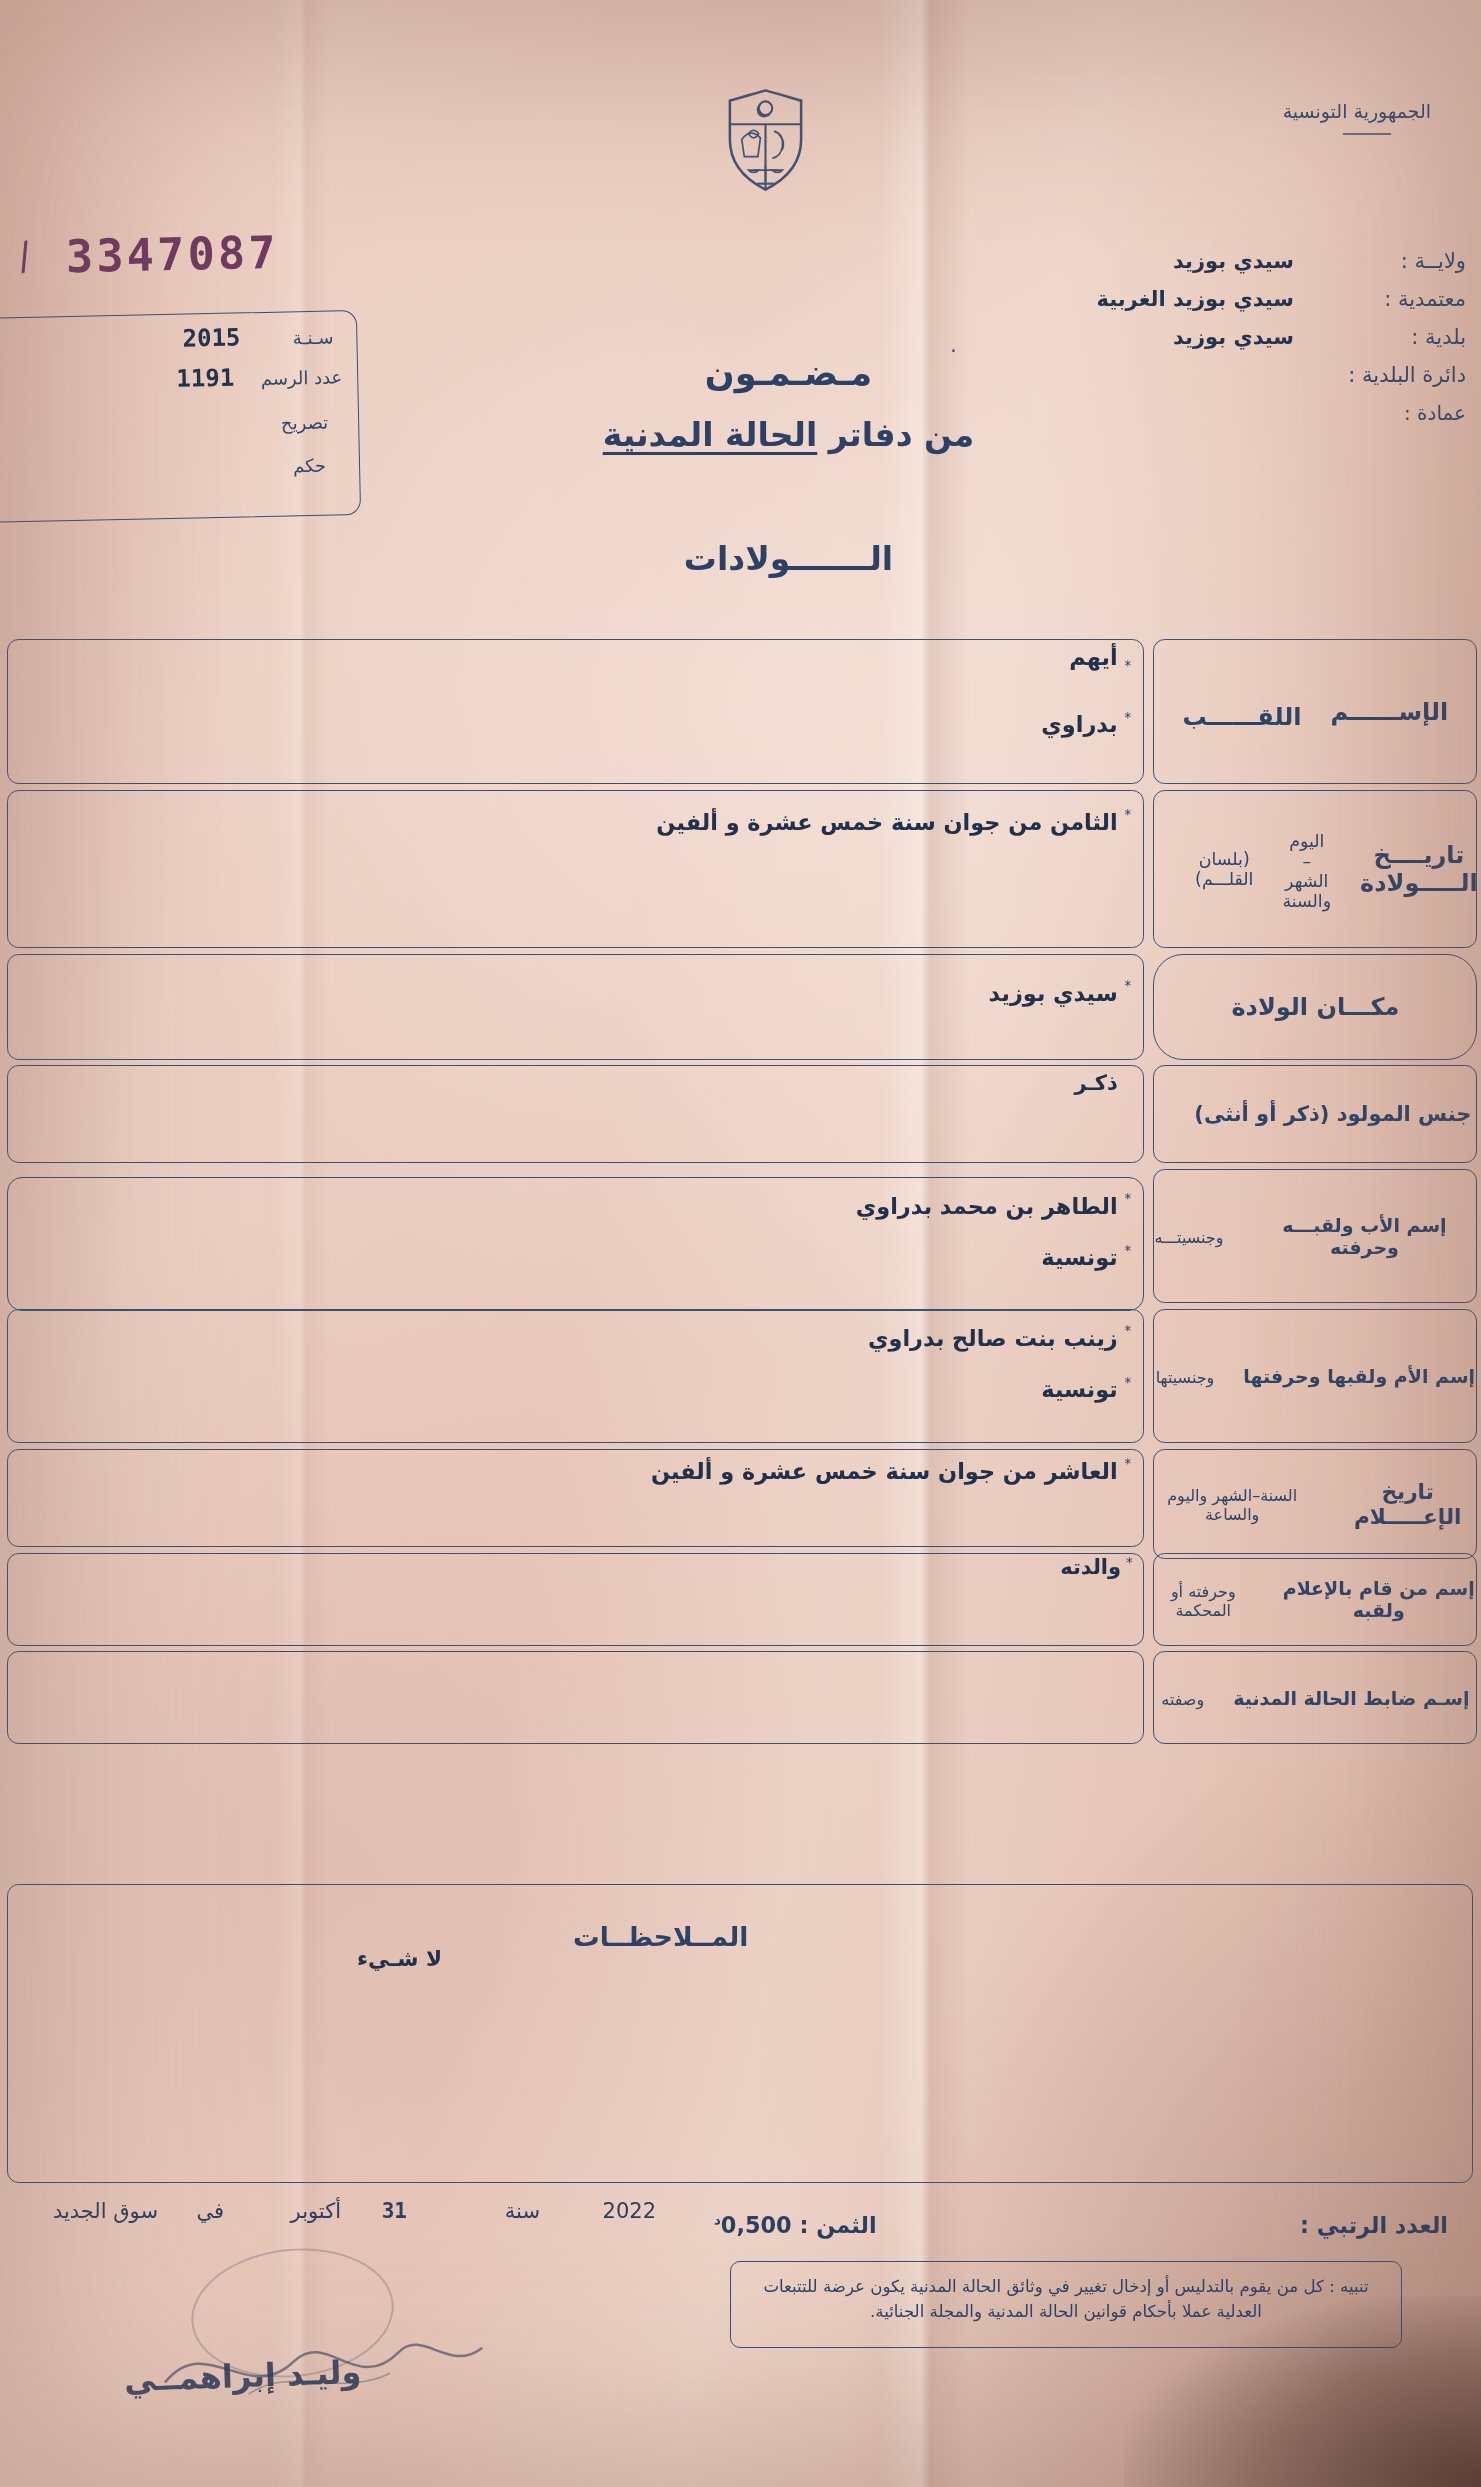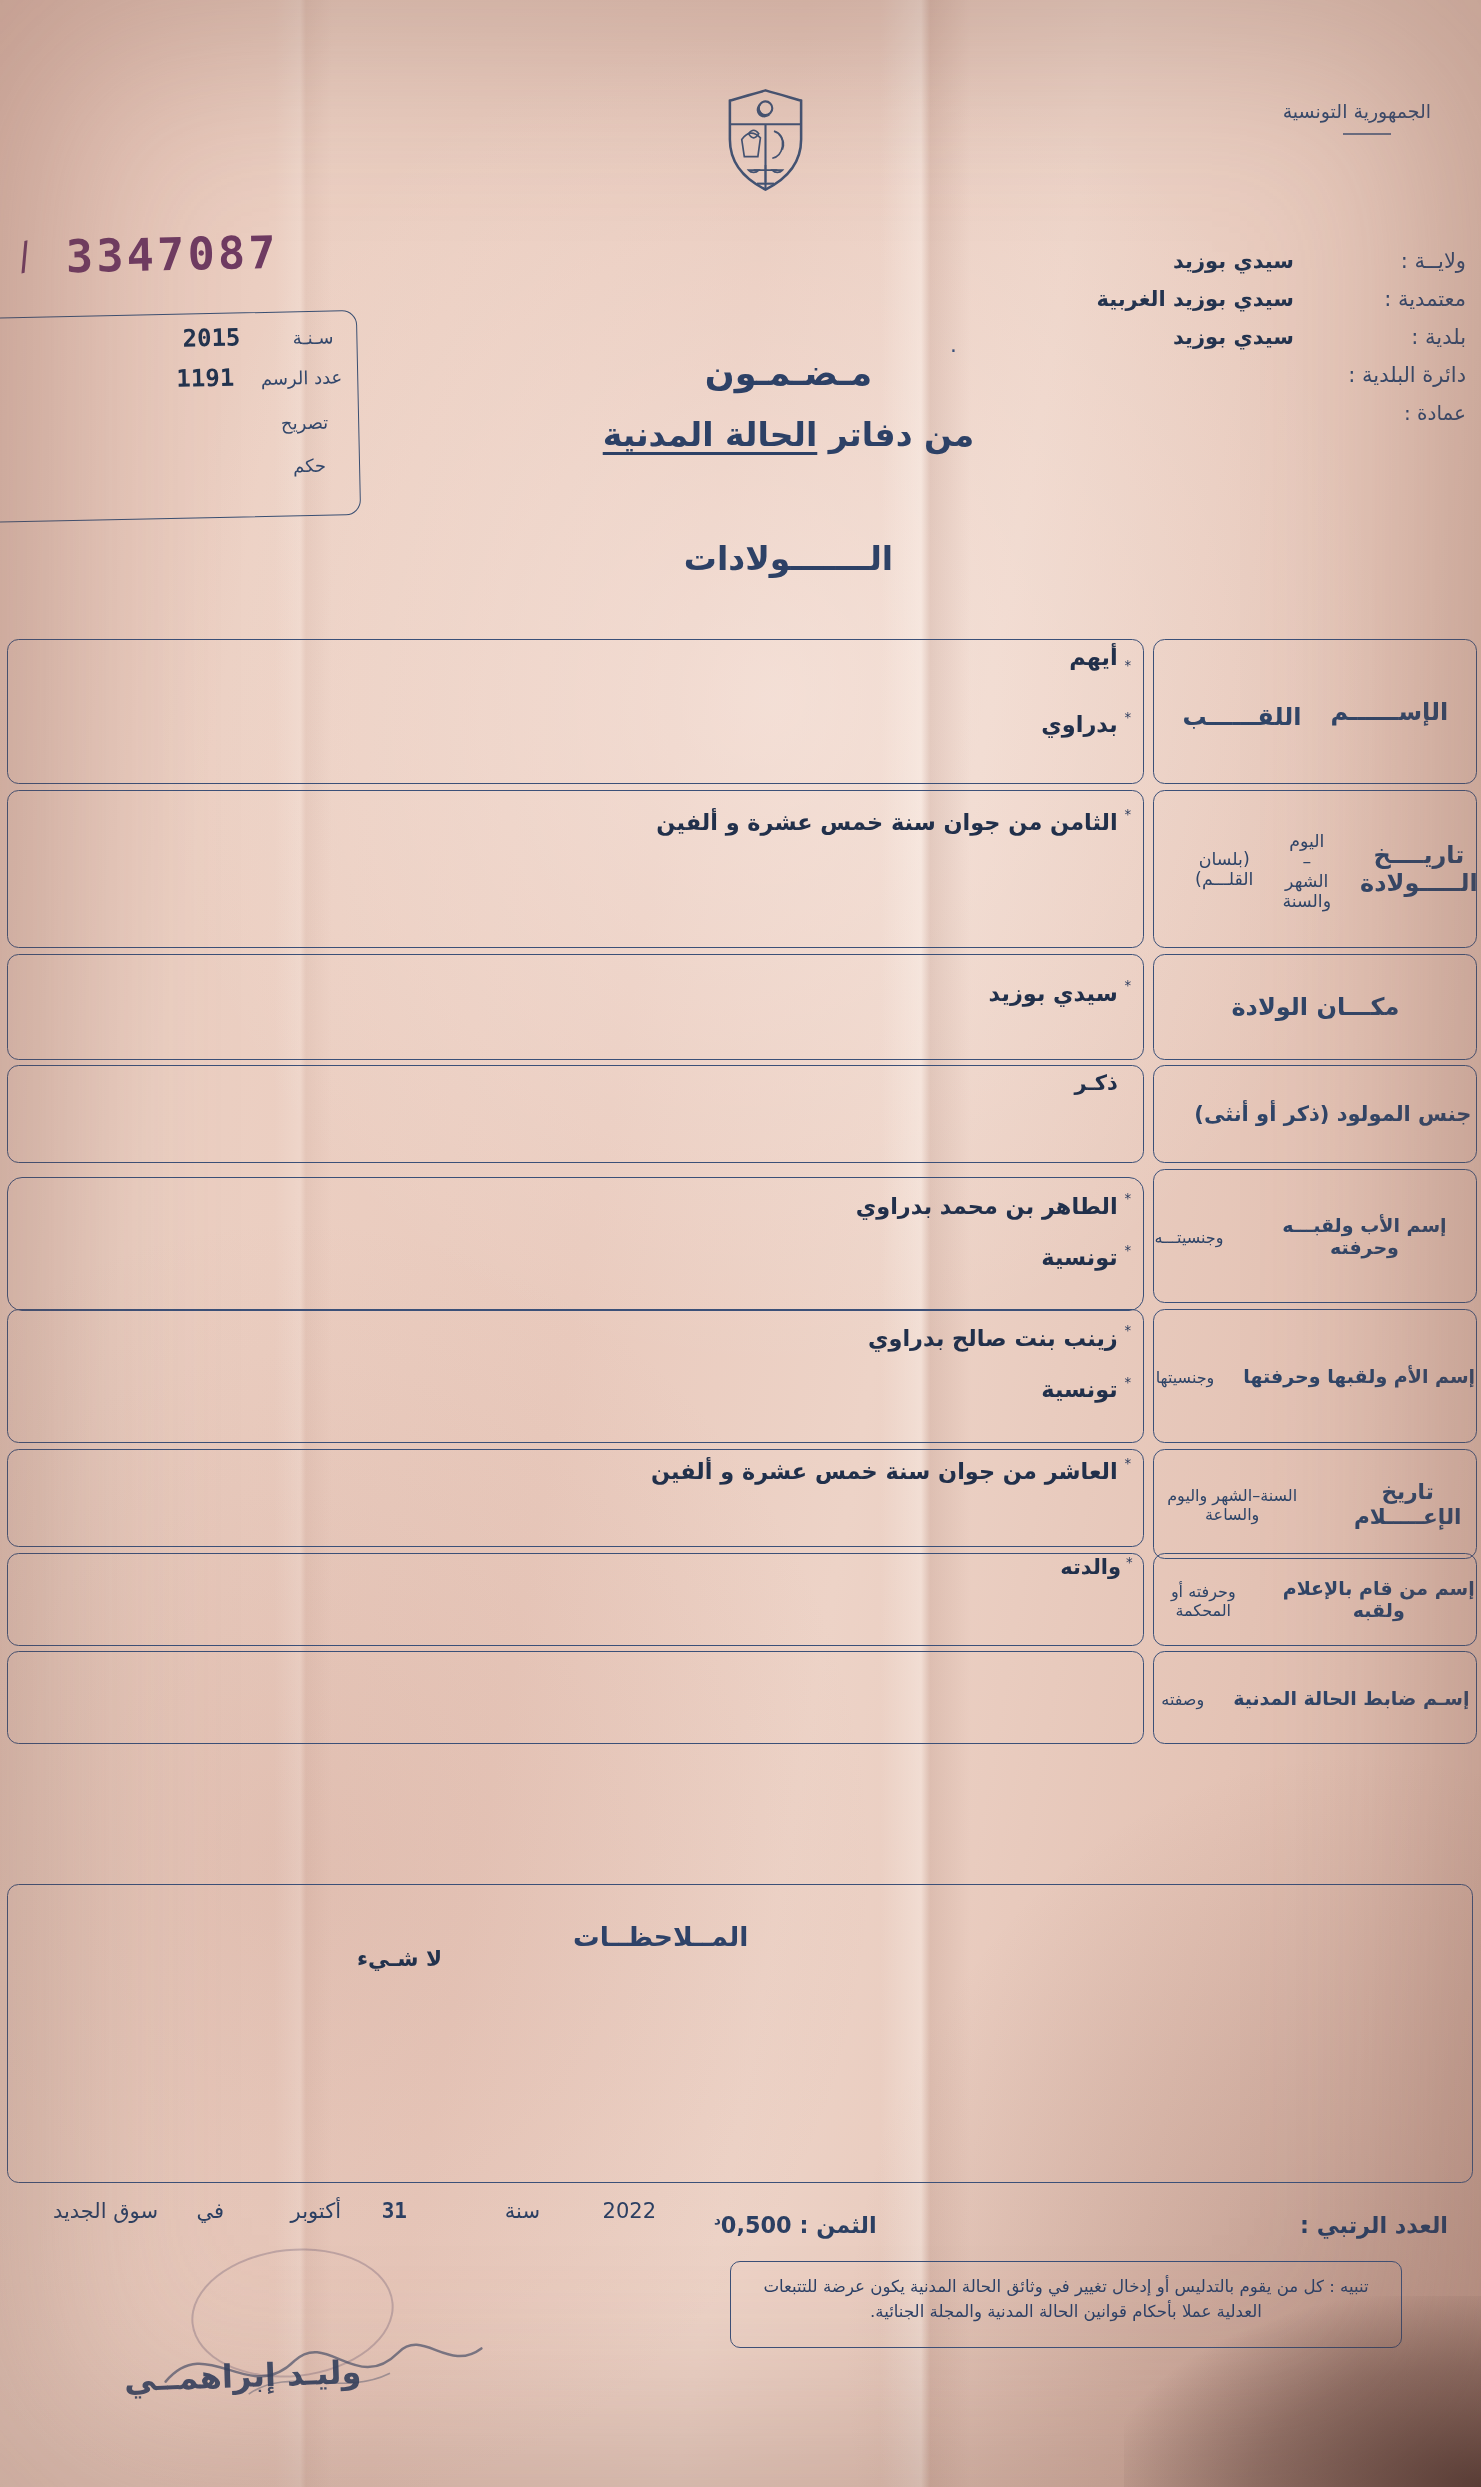--- a/index.html
+++ b/index.html
@@ -276,21 +276,21 @@
         <span class="l2">اليوم – الشهر والسنة</span>
         <span class="l3">(بلسان القلـــم)</span>
       </div>
       <div class="cell fld" style="top:0;height:158px;">
         <span class="hand" style="right:25px;top:18px;">الثامن من جوان سنة خمس عشرة و ألفين</span>
         <span class="star" style="position:absolute;right:11.6px;top:16.6px;">*</span>
       </div>
     </div>
 
     <div class="trow" style="height:106px;">
-      <div class="cell lab" style="top:0;height:106px;">
+      <div class="cell lab" style="top:0;height:106px;border-radius:30px;">
         <span class="l1">مكـــان الولادة</span>
       </div>
       <div class="cell fld" style="top:0;height:106px;">
         <span class="hand" style="right:25px;top:25px;">سيدي بوزيد</span>
         <span class="star" style="position:absolute;right:11.6px;top:23px;">*</span>
       </div>
     </div>
 
     <div class="trow" style="height:98px;">
       <div class="cell lab" style="top:0;height:98px;">

